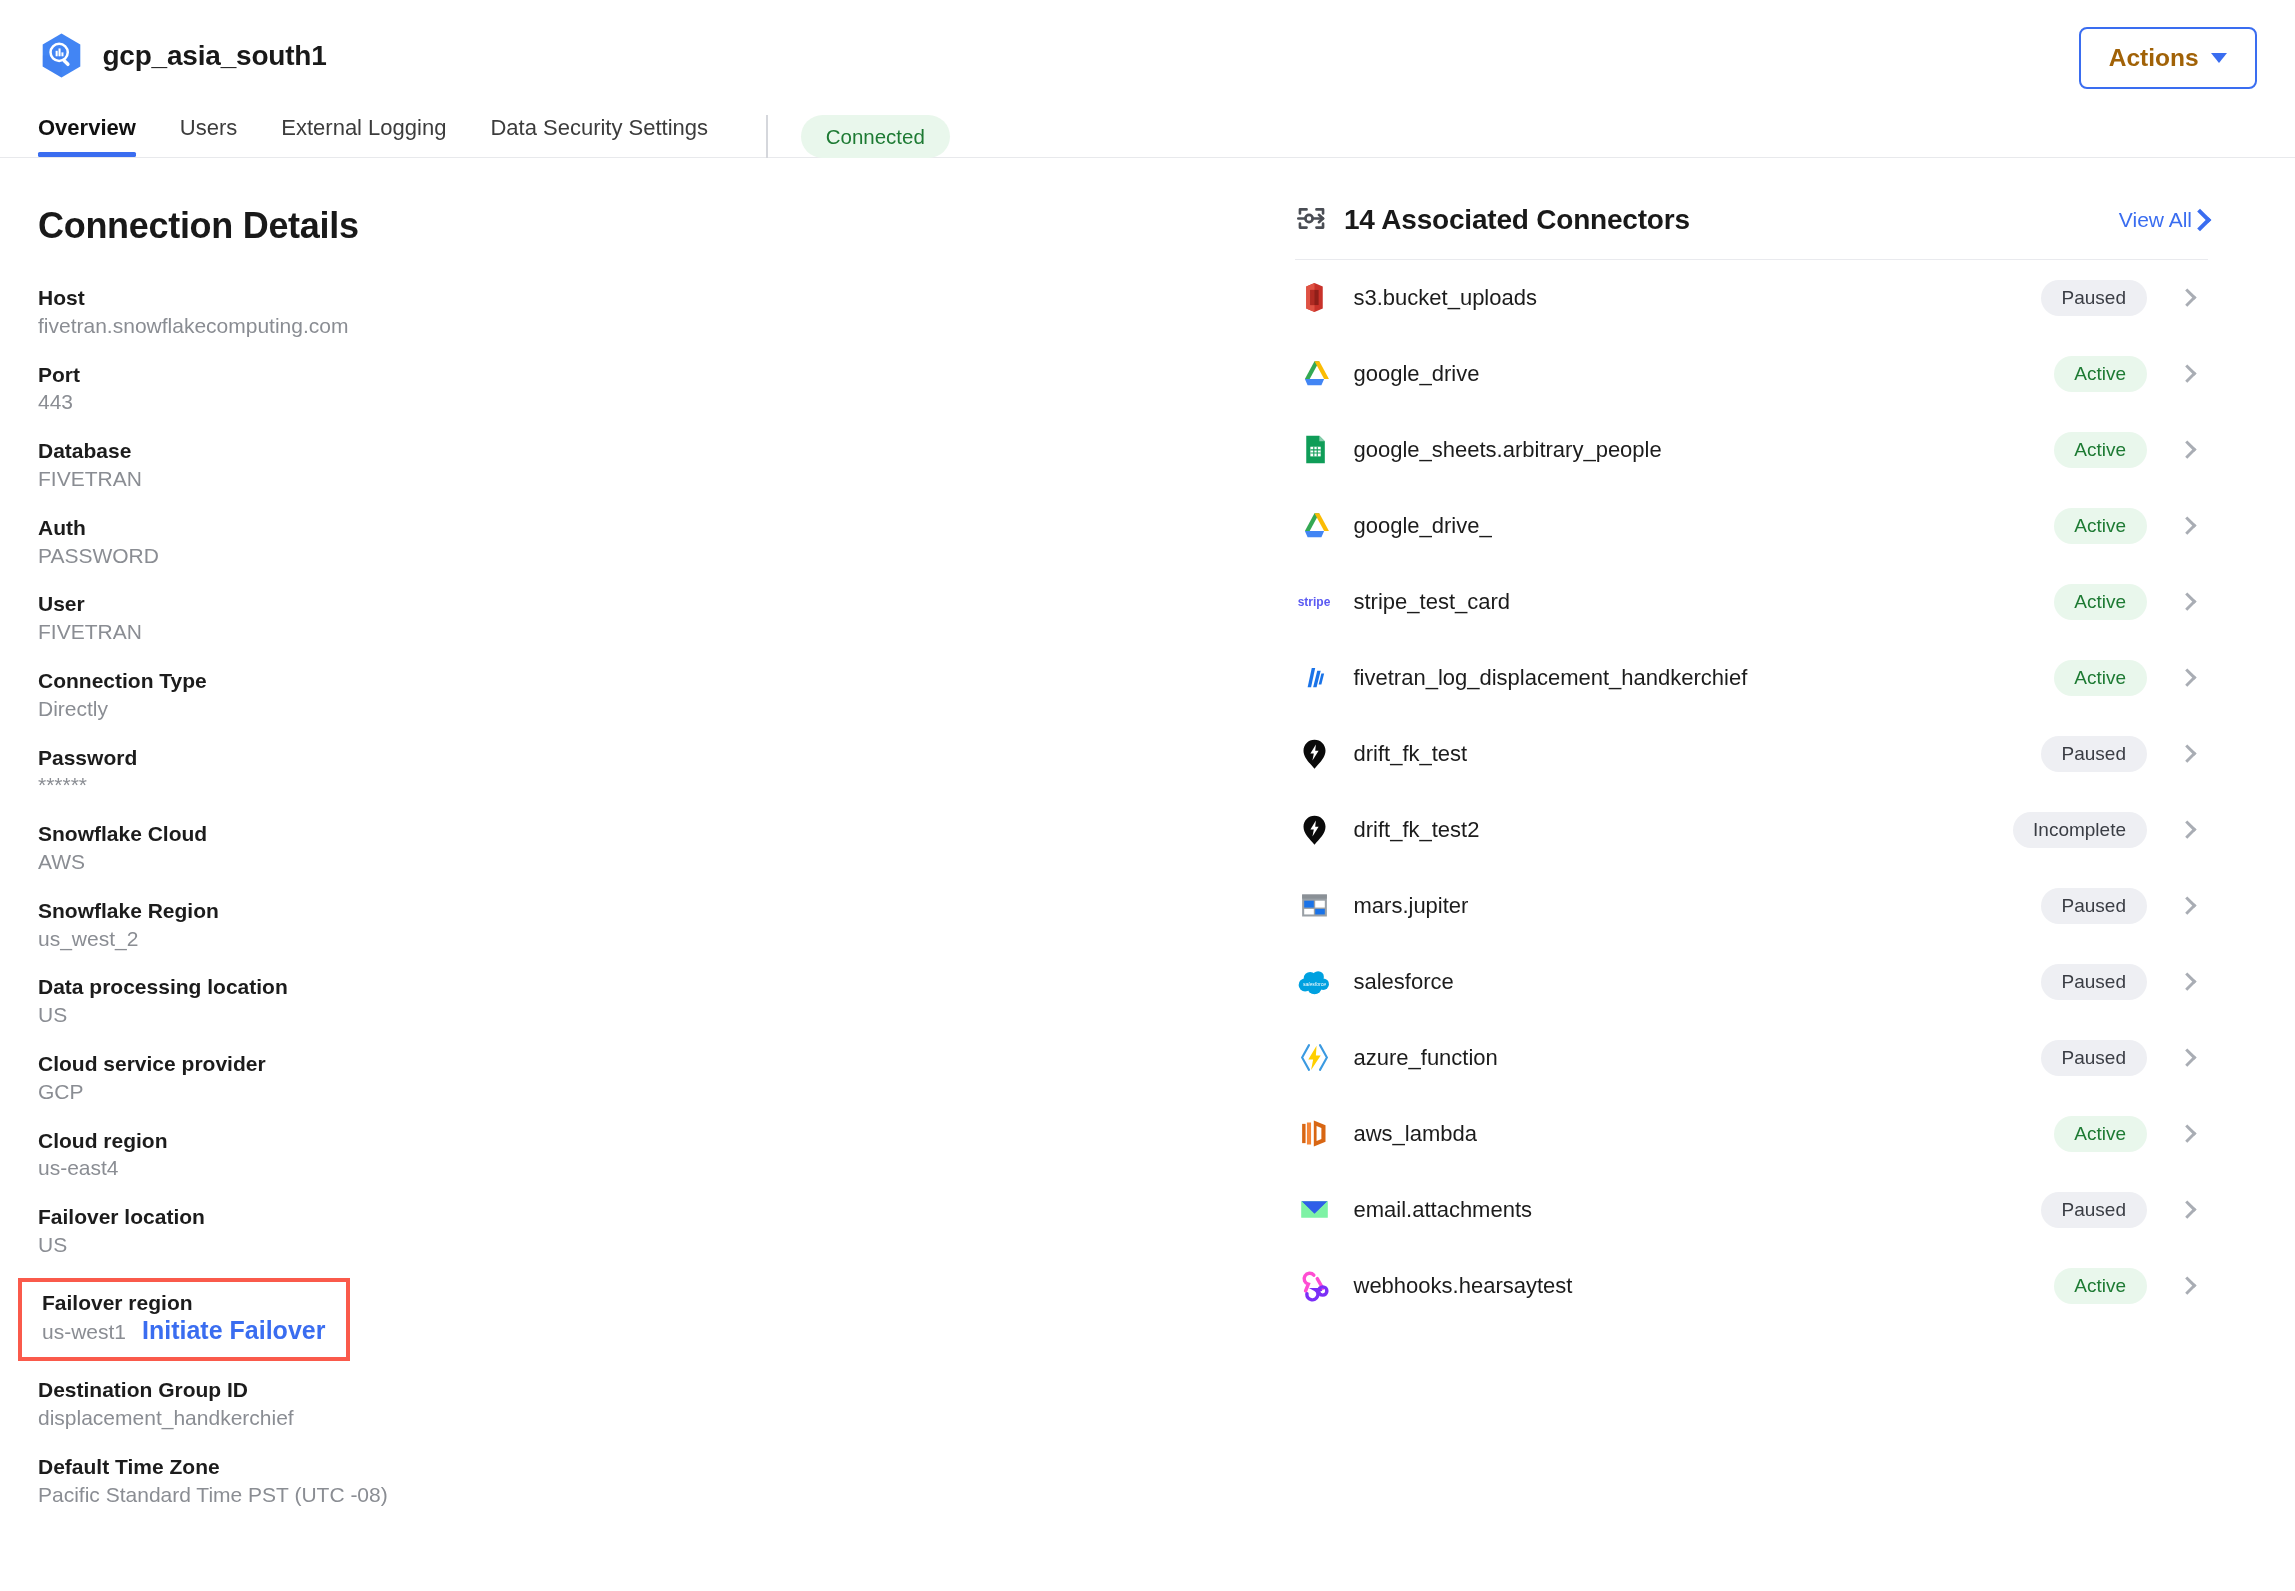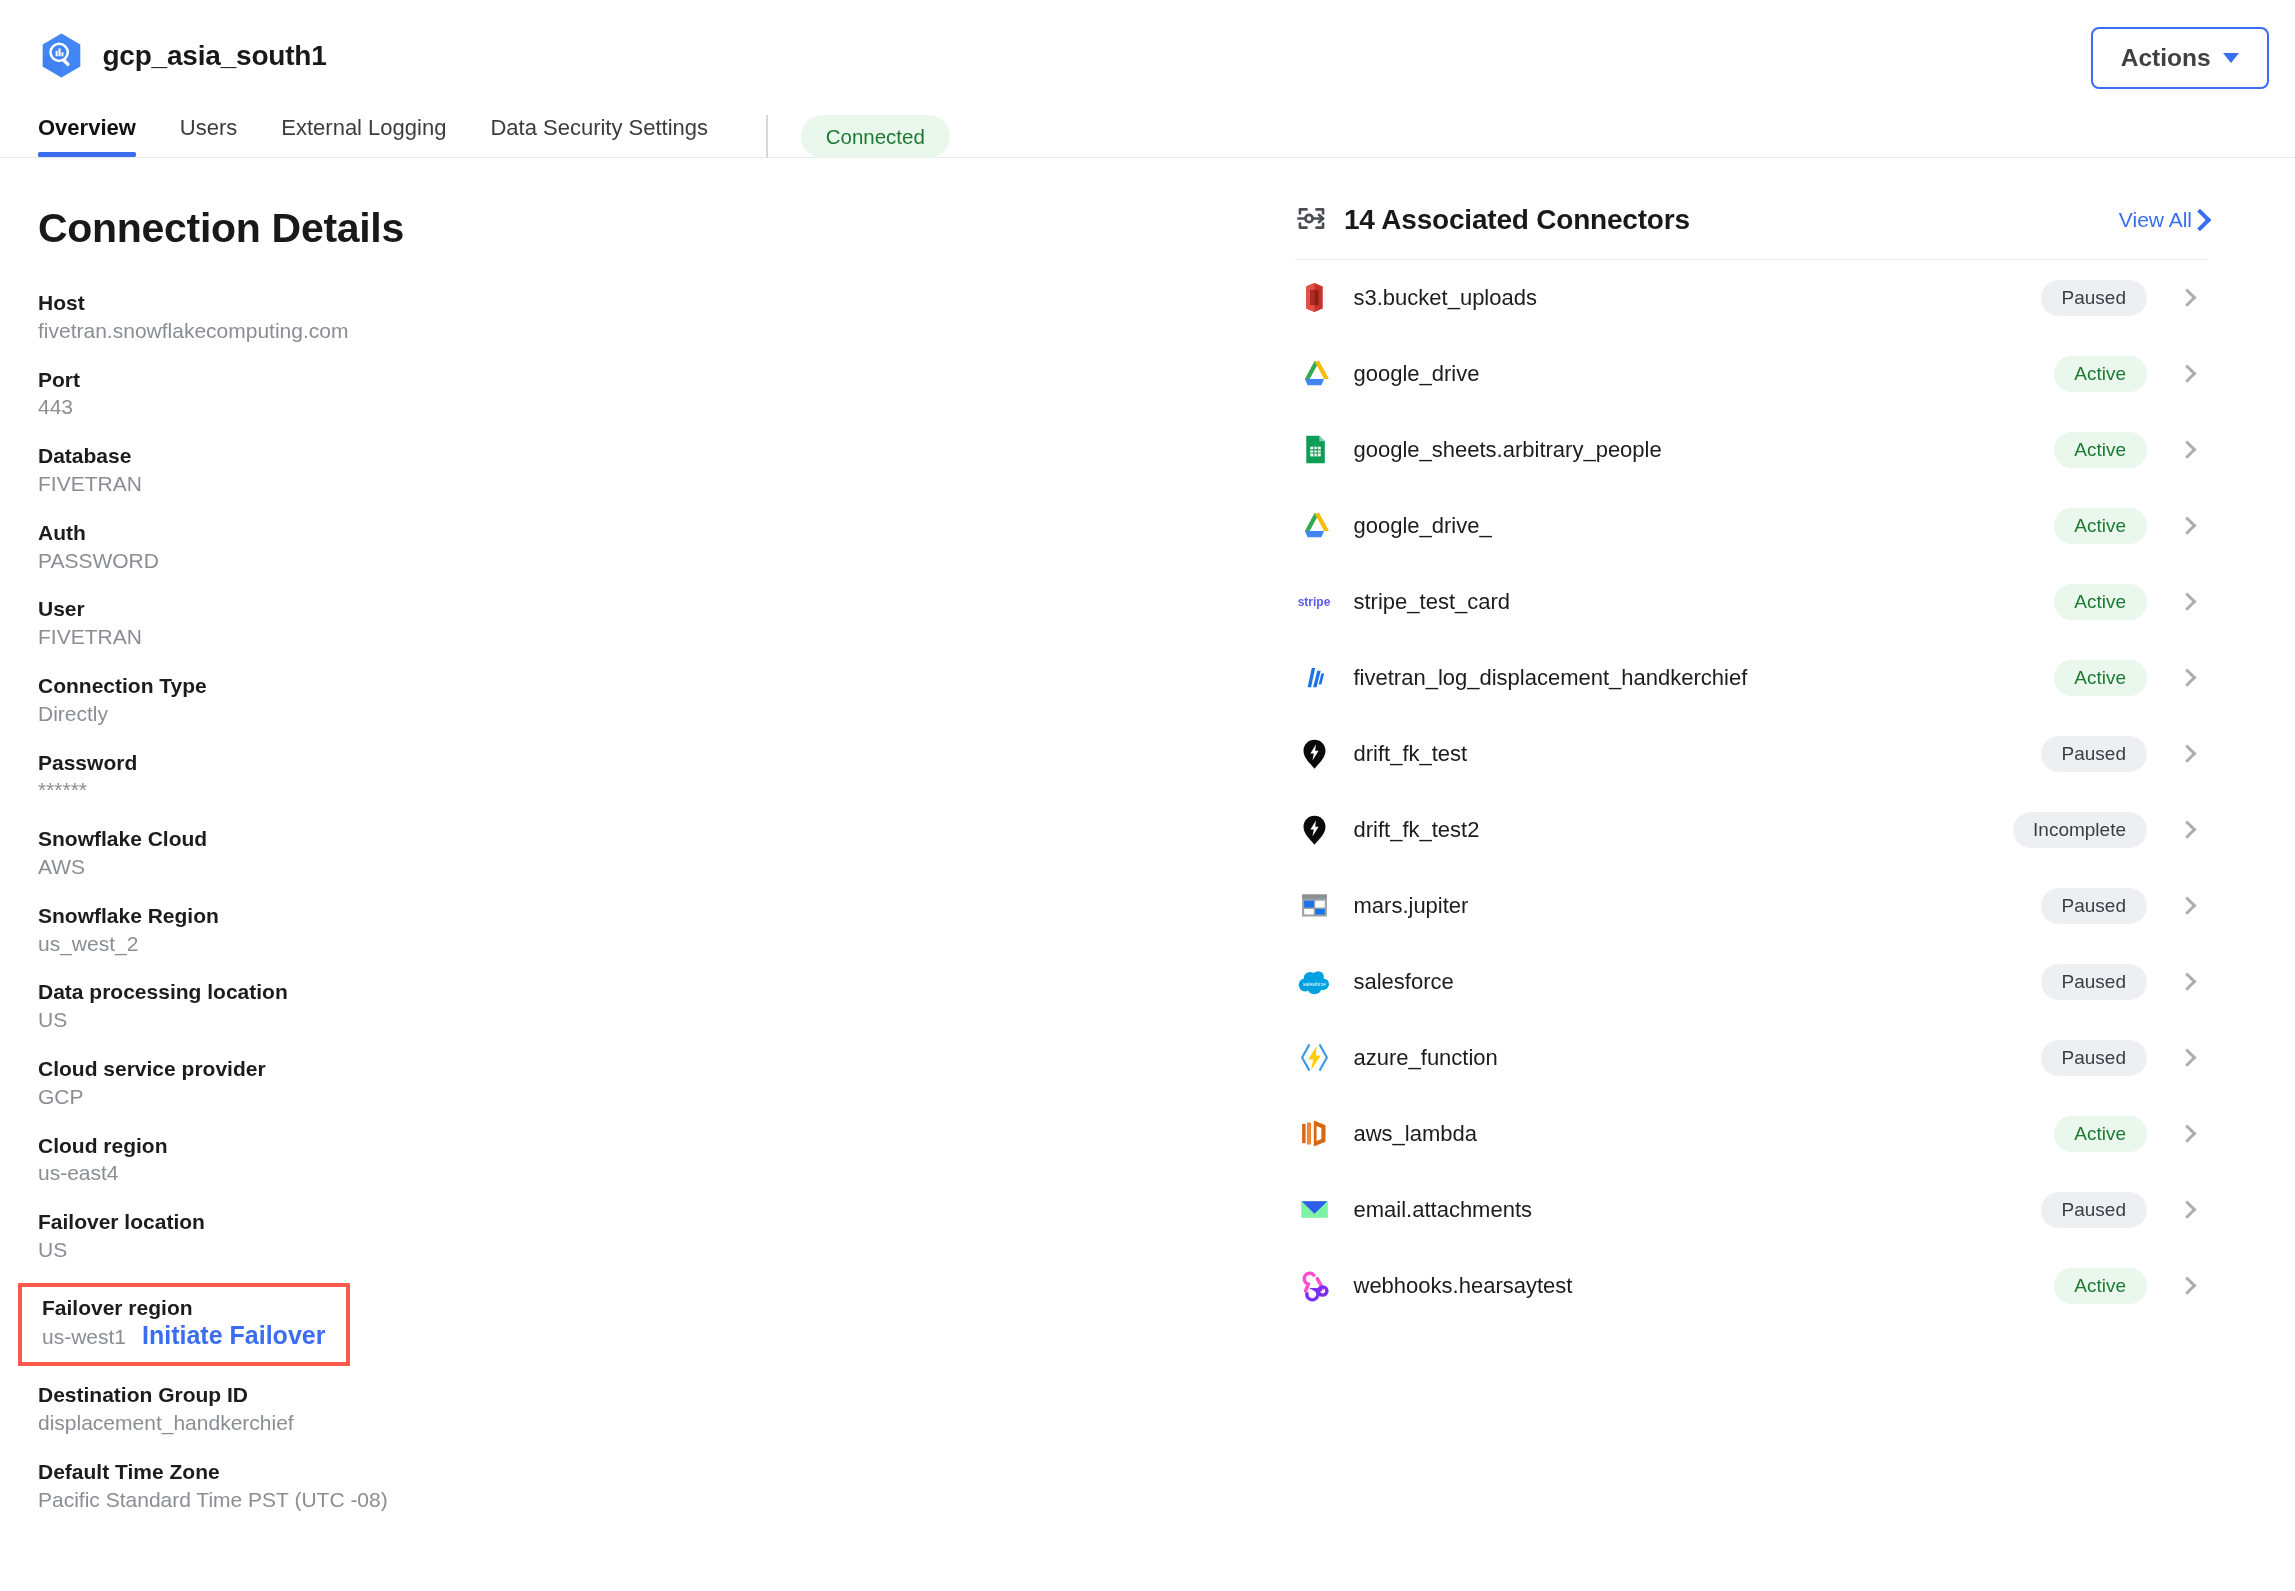--- a/index.html
+++ b/index.html
@@ -28,27 +28,27 @@
   .dest-icon { width: 47px; height: 47px; flex: 0 0 47px; }
   .dest-title {
     font-size: 28px;
     font-weight: 700;
     letter-spacing: -0.2px;
     color: #191919;
   }
   .actions-button {
     position: absolute;
     top: 27px;
-    right: 26px;
+    right: 38px;
     width: 178px;
     height: 62px;
     border: 2.4px solid #3a6df0;
     border-radius: 8px;
     background: #ffffff;
-    color: #404040;
+    color: #a16207;
     font-size: 24.5px;
     font-weight: 700;
     font-family: "Liberation Sans", sans-serif;
     display: flex;
     align-items: center;
     justify-content: center;
     gap: 12.6px;
     cursor: pointer;
   }
   .caret-down {
@@ -107,21 +107,21 @@
     display: flex;
     padding: 0;
     height: calc(1591px - 158px);
   }
   .left-col {
     width: 1295px;
     padding: 47px 38px 0 38px;
     position: relative;
   }
   .section-title {
-    font-size: 41px;
+    font-size: 36px;
     font-weight: 700;
     letter-spacing: -0.3px;
     color: #191919;
     margin-bottom: 38px;
   }
   .detail-item { margin-bottom: 22px; }
   .detail-label {
     font-size: 21px;
     font-weight: 700;
     color: #1c1c1c;

